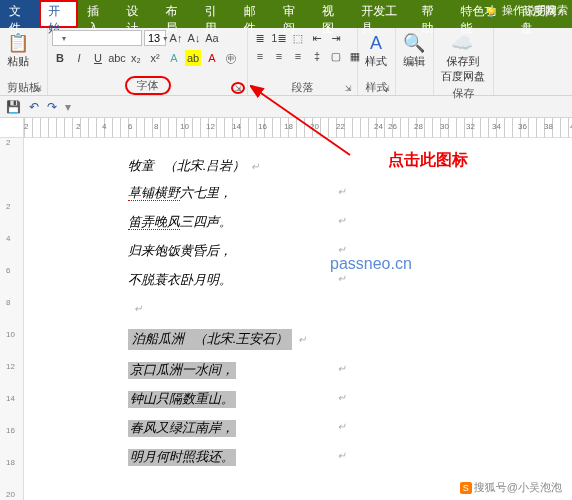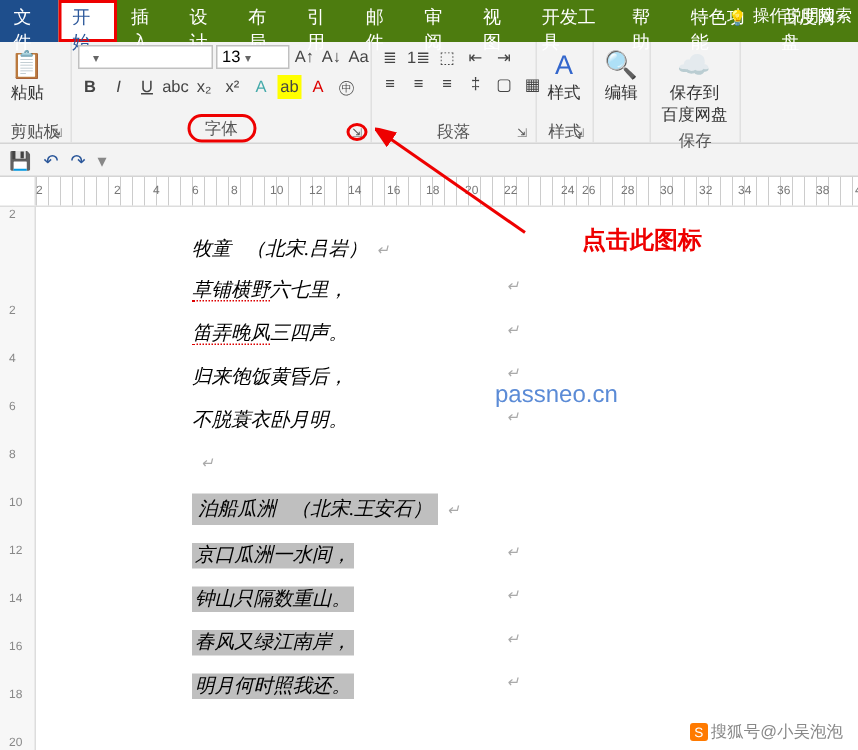--- a/index.html
+++ b/index.html
@@ -85,21 +85,21 @@
     <div class="launcher plain">⇲</div>
   </div>
 
   <div class="group" style="width:200px; position:relative;">
     <div class="group-body" style="flex-direction:column; gap:2px;">
       <div class="font-row">
         <div class="combo" style="width:90px;">
             <span>&nbsp;</span>
             <span class="arr">▾</span>
           </div>
-        <div class="combo" style="width:49px;">
+        <div class="combo" style="width:22px;">
             <span>13</span>
             <span class="arr">▾</span>
           </div>
         <span class="btn-ic">A↑</span>
         <span class="btn-ic">A↓</span>
         <span class="btn-ic">Aa</span>
       </div>
       <div class="small-row">
         <span class="btn-ic" style="font-weight:bold;">B</span>
         <span class="btn-ic" style="font-style:italic;">I</span>

